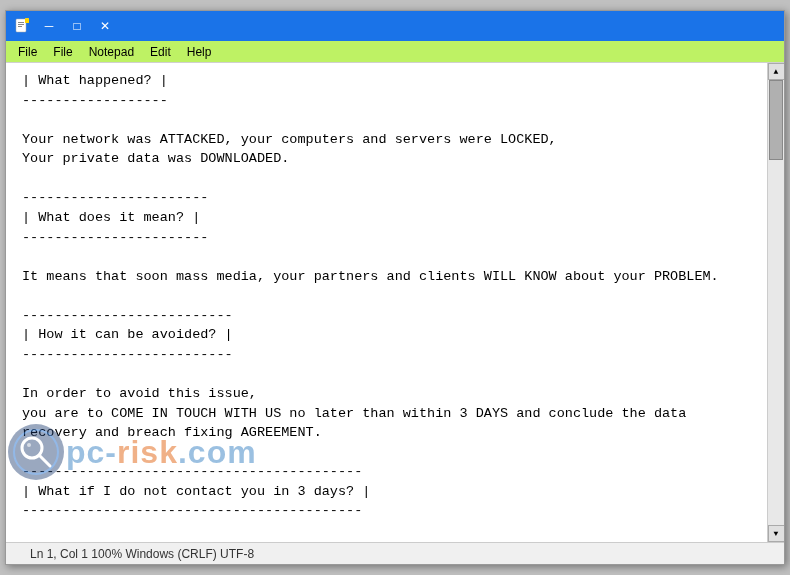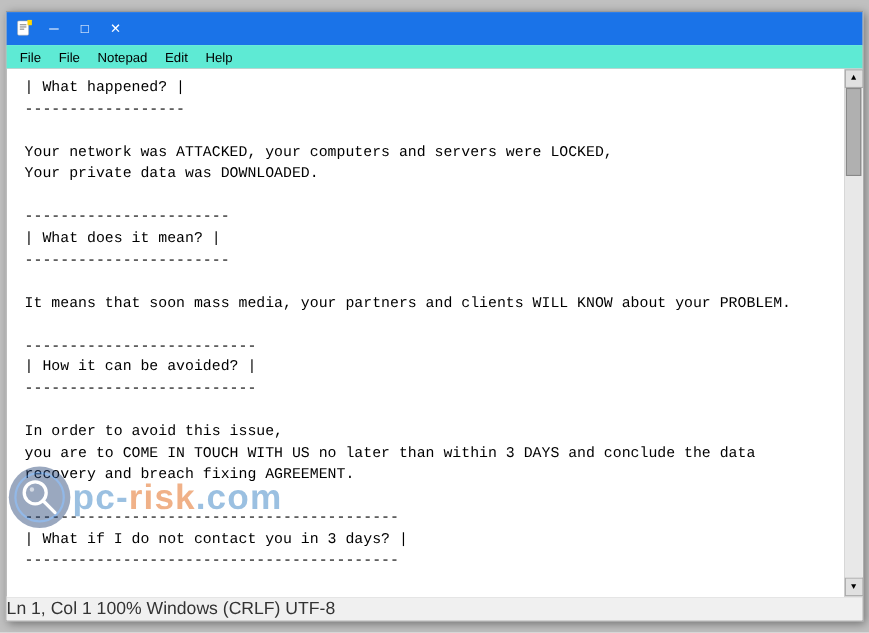--- a/index.html
+++ b/index.html
@@ -59,21 +59,21 @@
       justify-content: center;
       font-size: 12px;
       color: white;
       cursor: pointer;
       font-family: 'Segoe UI', sans-serif;
       border: none;
       background: transparent;
     }
 
     .menu-bar {
-      background: #5eead4;
+      background: #bef264;
       height: 22px;
       display: flex;
       align-items: center;
       padding: 3px 4px;
       font-size: 12px;
       font-family: 'Segoe UI', sans-serif;
       border-bottom: 1px solid #d0d0d0;
     }
 
     .menu-item {
@@ -142,22 +142,22 @@
       border: 1px solid #888;
       cursor: pointer;
     }
 
     .status-bar {
       height: 22px;
       background: #f0f0f0;
       border-top: 1px solid #ccc;
       display: flex;
       align-items: center;
-      padding: 0 0;
-      font-size: 16px;
+      padding: 0 24px;
+      font-size: 12px;
       font-family: 'Segoe UI', sans-serif;
       color: #333;
       text-align: center;
     }
 
     
     .watermark-overlay {
       position: absolute;
       bottom: 60px;
       left: 0;

